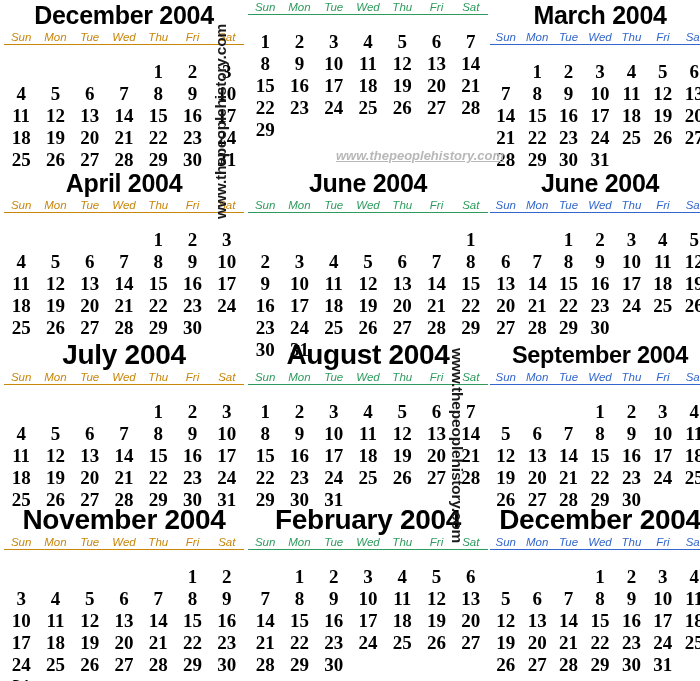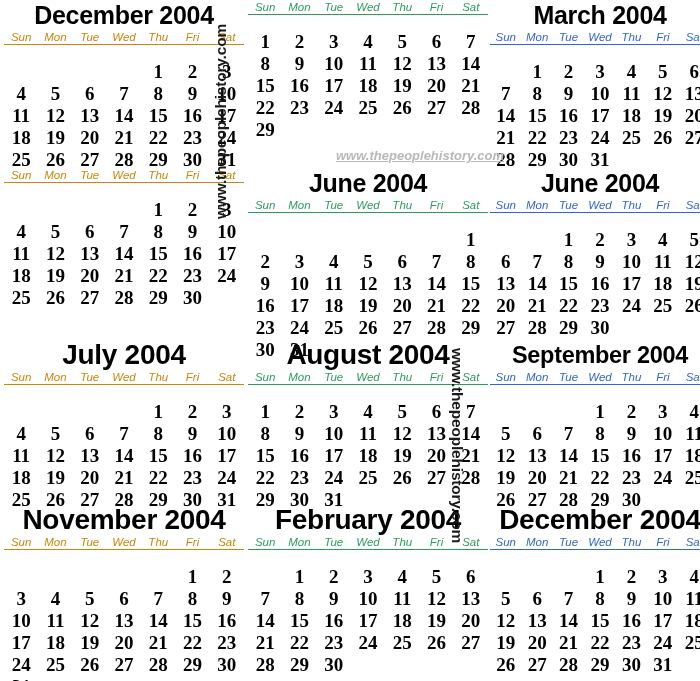--- a/index.html
+++ b/index.html
@@ -282,20 +282,21 @@
             <span class="day">30</span>
             <span class="day">31</span>
             <span class="day empty"></span>
             <span class="day empty"></span>
             <span class="day empty"></span>
           </div>
         </div>
       </div>
       <div class="month col-1 row-2">
         <div class="month-inner">
+          <div class="month-title">April 2004</div>
           <div class="weekday-row" style="color: rgb(200, 134, 11);">
             <span class="wd">Sun</span>
             <span class="wd">Mon</span>
             <span class="wd">Tue</span>
             <span class="wd">Wed</span>
             <span class="wd">Thu</span>
             <span class="wd">Fri</span>
             <span class="wd">Sat</span>
           </div>
           <div class="days-grid">

